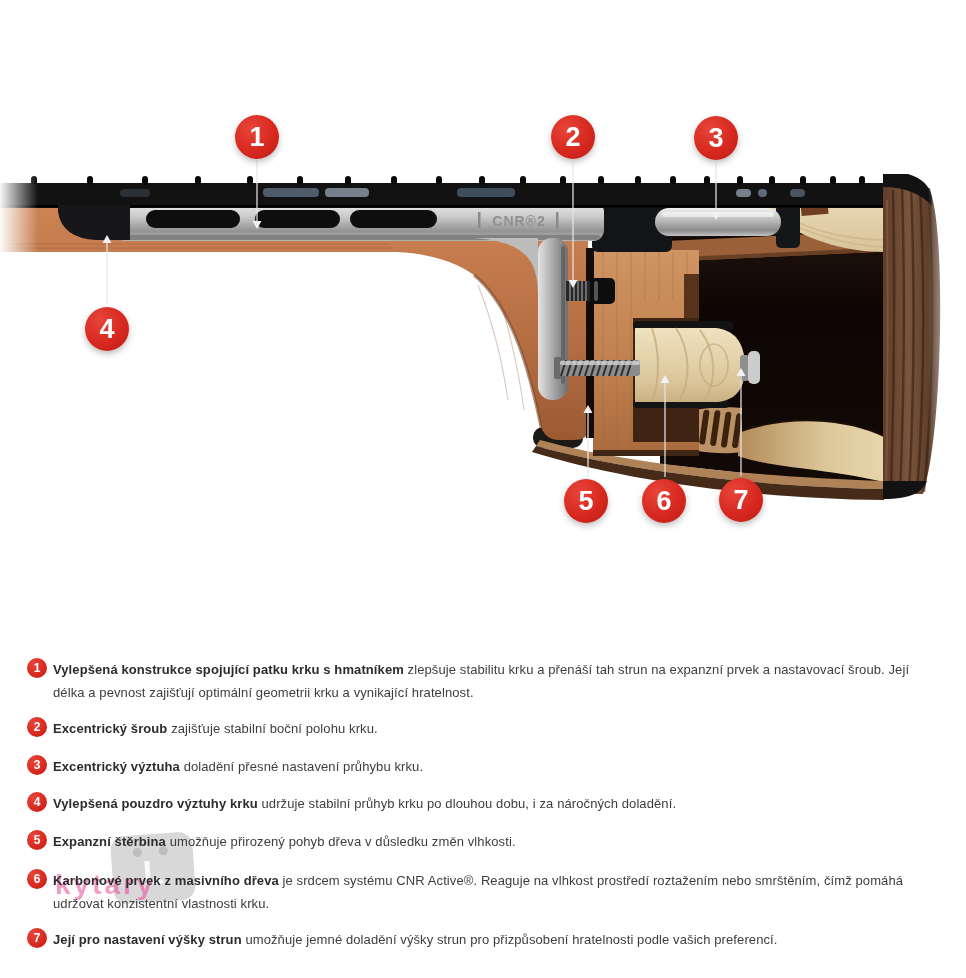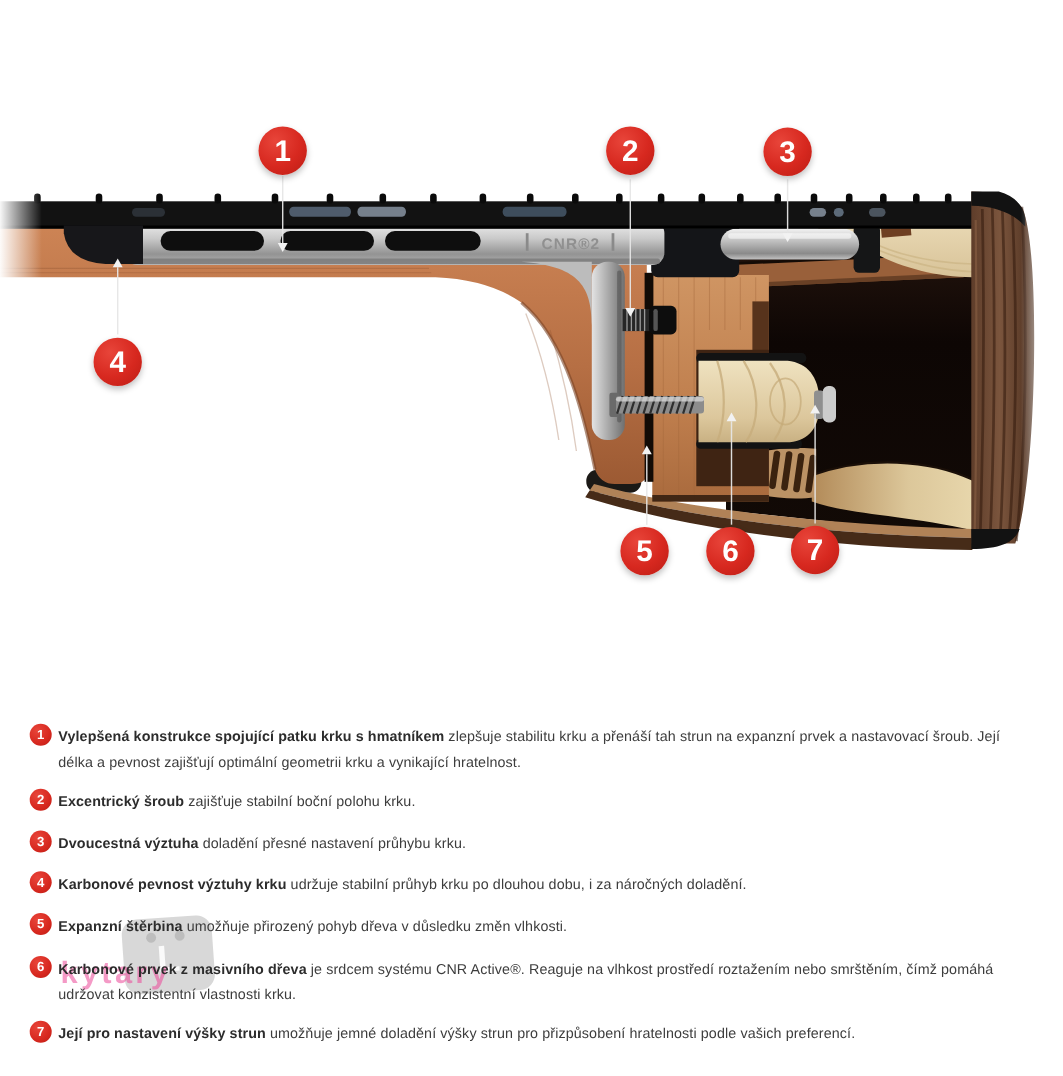--- a/index.html
+++ b/index.html
@@ -304,25 +304,25 @@
     <div class="legend-item" style="top:658px">
       <span class="bullet"><span>1</span></span>
       <p class="legend-text"><b>Vylepšená konstrukce spojující patku krku s hmatníkem</b> <span>zlepšuje stabilitu krku a přenáší tah strun na expanzní prvek a nastavovací šroub. Její délka a pevnost zajišťují optimální geometrii krku a vynikající hratelnost.</span></p>
     </div>
     <div class="legend-item" style="top:717px">
       <span class="bullet"><span>2</span></span>
       <p class="legend-text"><b>Excentrický šroub</b> <span>zajišťuje stabilní boční polohu krku.</span></p>
     </div>
     <div class="legend-item" style="top:755px">
       <span class="bullet"><span>3</span></span>
-      <p class="legend-text"><b>Dvoucestná výztuha</b> <span>doladění přesné nastavení průhybu krku.</span></p>
+      <p class="legend-text"><b>Excentrický výztuha</b> <span>doladění přesné nastavení průhybu krku.</span></p>
     </div>
     <div class="legend-item" style="top:792px">
       <span class="bullet"><span>4</span></span>
-      <p class="legend-text"><b>Karbonové pevnost výztuhy krku</b> <span>udržuje stabilní průhyb krku po dlouhou dobu, i za náročných doladění.</span></p>
+      <p class="legend-text"><b>Vylepšená pouzdro výztuhy krku</b> <span>udržuje stabilní průhyb krku po dlouhou dobu, i za náročných doladění.</span></p>
     </div>
     <div class="legend-item" style="top:830px">
       <span class="bullet"><span>5</span></span>
       <p class="legend-text"><b>Expanzní štěrbina</b> <span>umožňuje přirozený pohyb dřeva v důsledku změn vlhkosti.</span></p>
     </div>
     <div class="legend-item" style="top:869px">
       <span class="bullet"><span>6</span></span>
       <p class="legend-text"><b>Karbonové prvek z masivního dřeva</b> <span>je srdcem systému CNR Active®. Reaguje na vlhkost prostředí roztažením nebo smrštěním, čímž pomáhá udržovat konzistentní vlastnosti krku.</span></p>
     </div>
     <div class="legend-item" style="top:928px">

